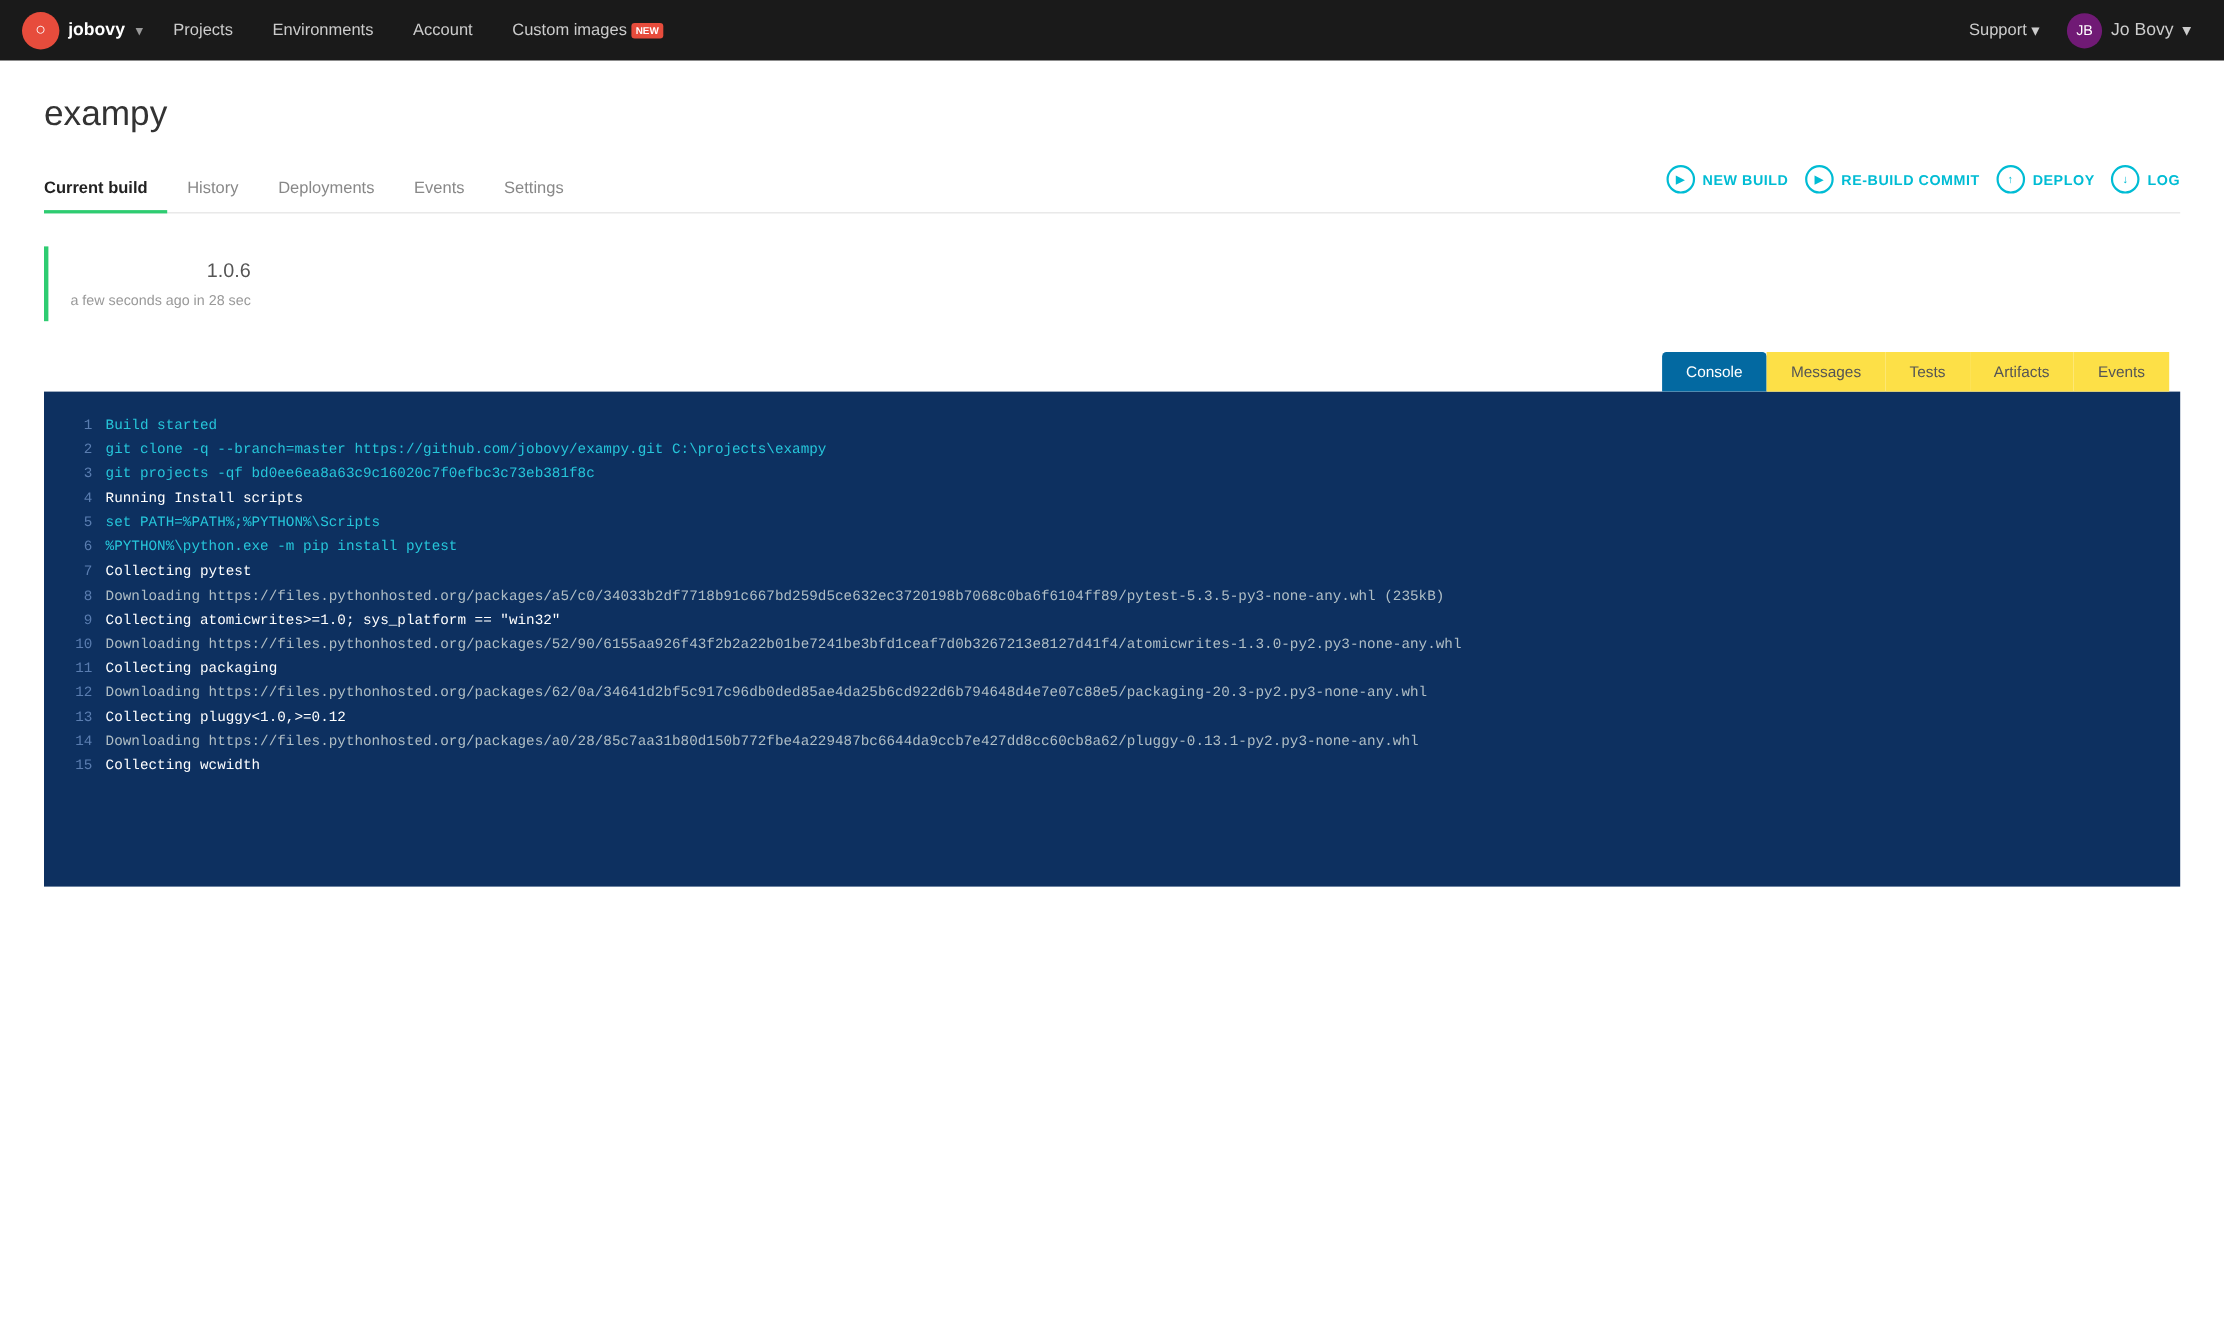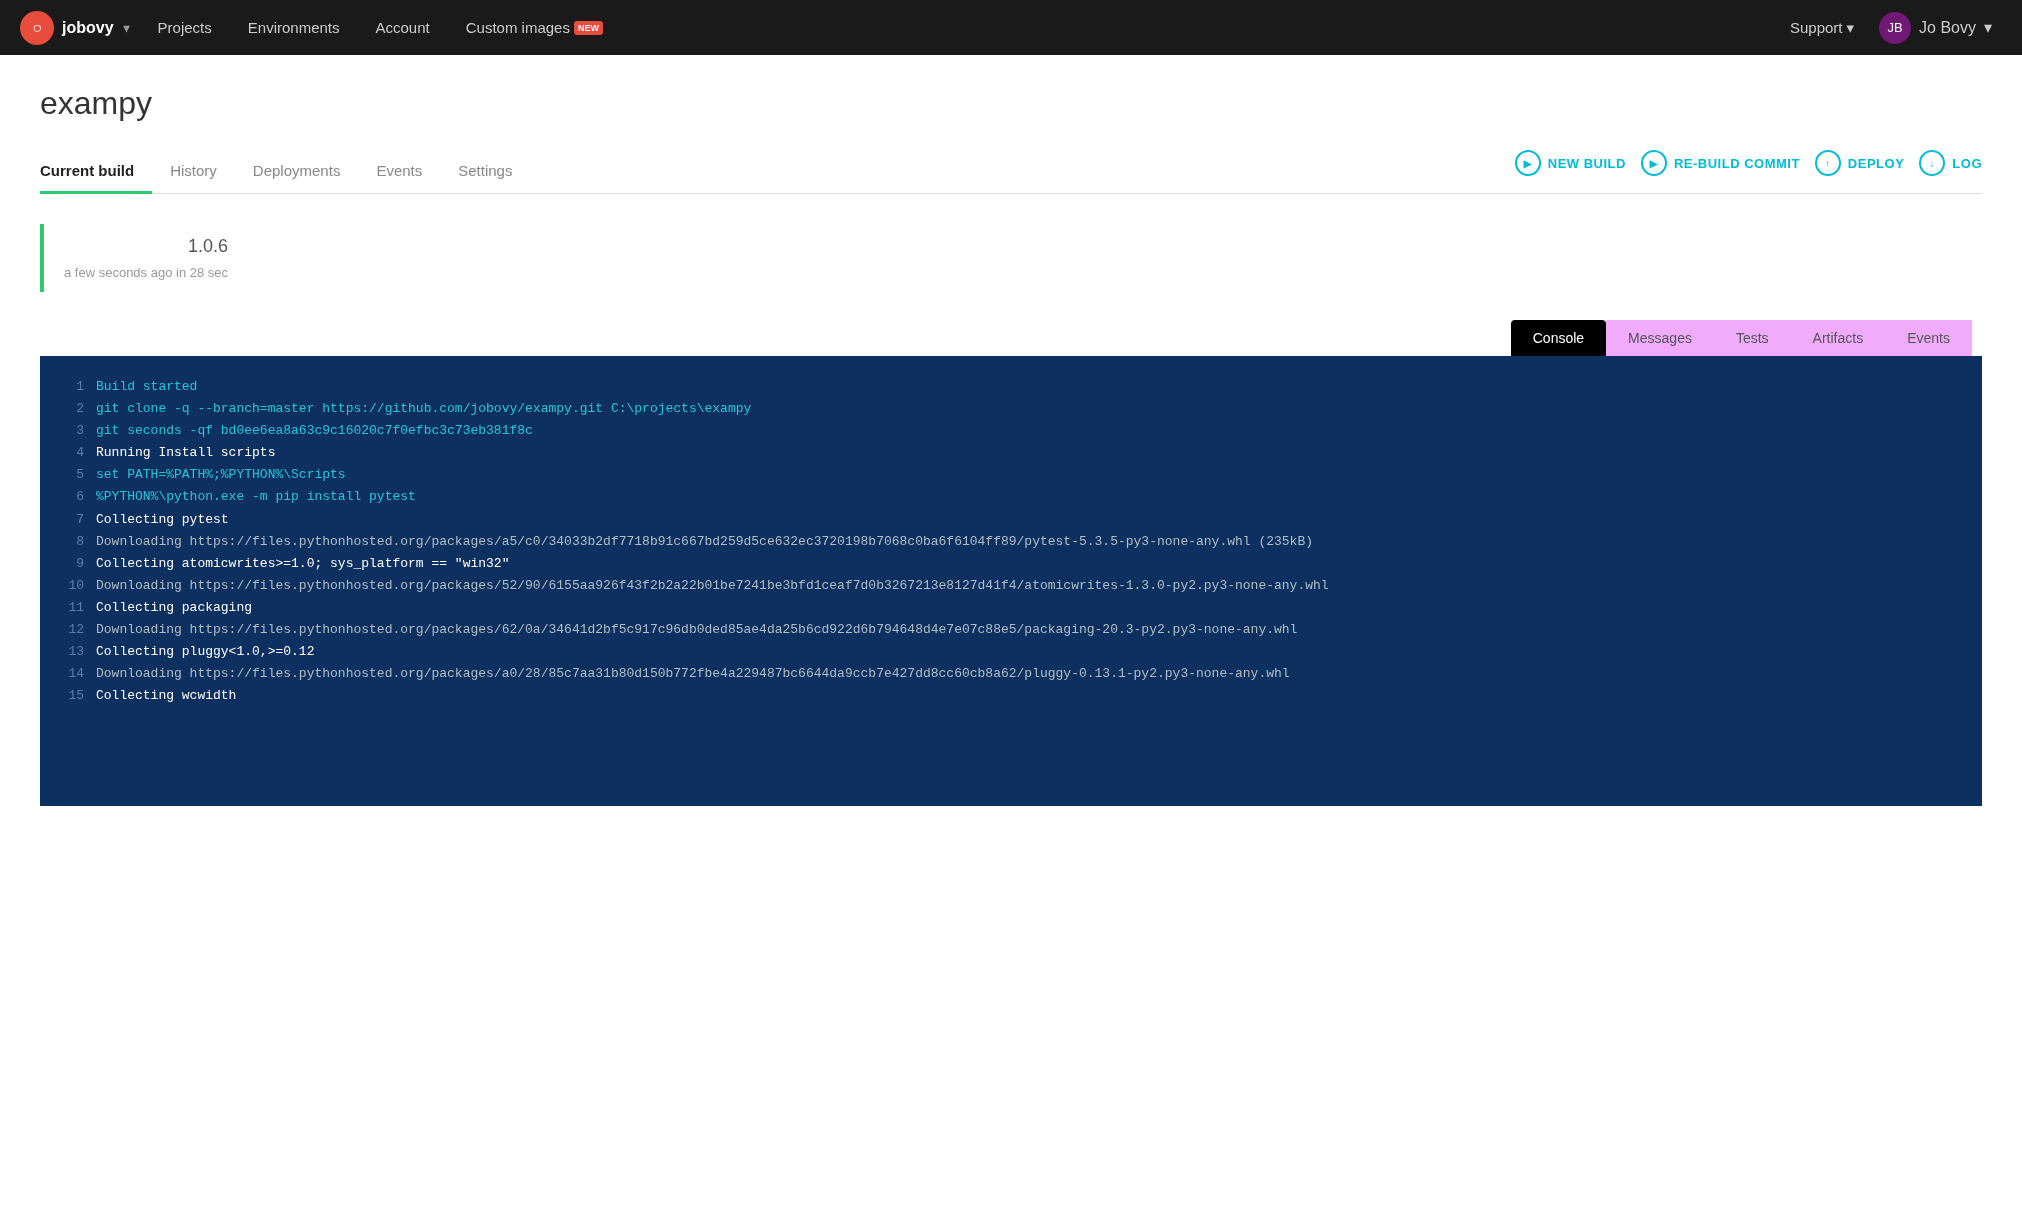--- a/index.html
+++ b/index.html
@@ -215,25 +215,25 @@
       justify-content: flex-end;
       gap: 0;
       margin-bottom: 0;
       padding-right: 10px;
     }
     .console-tab {
       padding: 10px 22px;
       font-size: 14px;
       color: #555;
       cursor: pointer;
-      background: #f0abfc;
+      background: #fde047;
       border: none;
     }
     .console-tab.active {
-      background: #000000;
+      background: #0369a1;
       color: #fff;
       border-radius: 4px 4px 0 0;
     }
 
     
     .console-output {
       background: #0d3060;
       color: #e0e0e0;
       font-family: 'Courier New', Courier, monospace;
       font-size: 13px;
@@ -338,21 +338,21 @@
   <div class="console-line">
         <span class="line-num">1</span>
         <span class="line-text cyan">Build started</span>
       </div>
       <div class="console-line">
         <span class="line-num">2</span>
         <span class="line-text cyan">git clone -q --branch=master https://github.com/jobovy/exampy.git C:\projects\exampy</span>
       </div>
       <div class="console-line">
         <span class="line-num">3</span>
-        <span class="line-text cyan">git seconds -qf bd0ee6ea8a63c9c16020c7f0efbc3c73eb381f8c</span>
+        <span class="line-text cyan">git projects -qf bd0ee6ea8a63c9c16020c7f0efbc3c73eb381f8c</span>
       </div>
       <div class="console-line">
         <span class="line-num">4</span>
         <span class="line-text white">Running Install scripts</span>
       </div>
       <div class="console-line">
         <span class="line-num">5</span>
         <span class="line-text cyan">set PATH=%PATH%;%PYTHON%\Scripts</span>
       </div>
       <div class="console-line">

